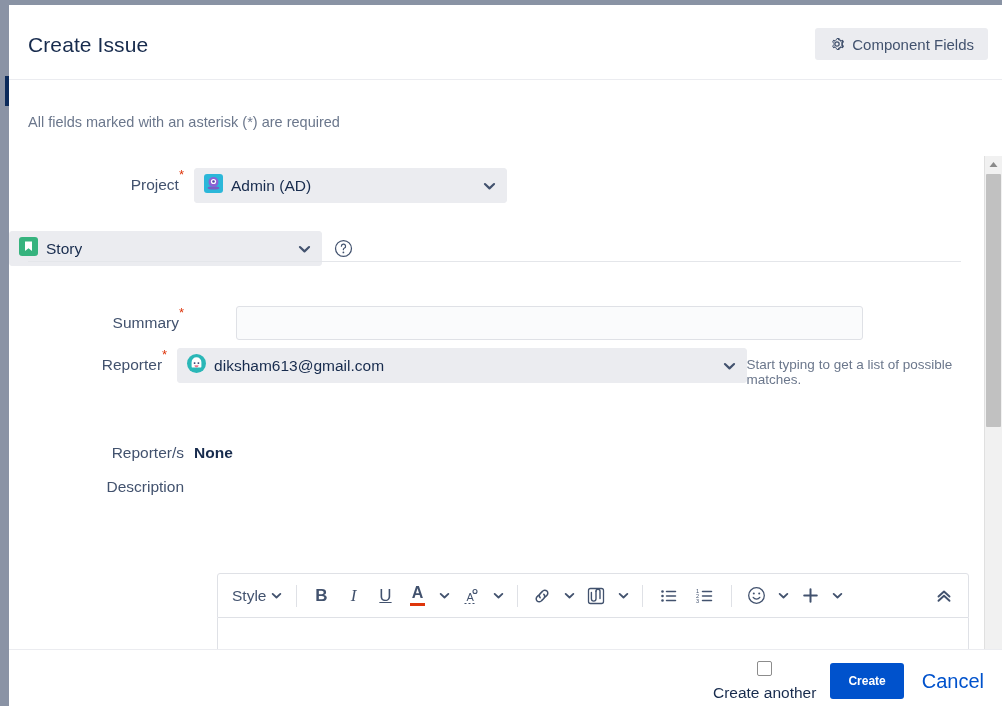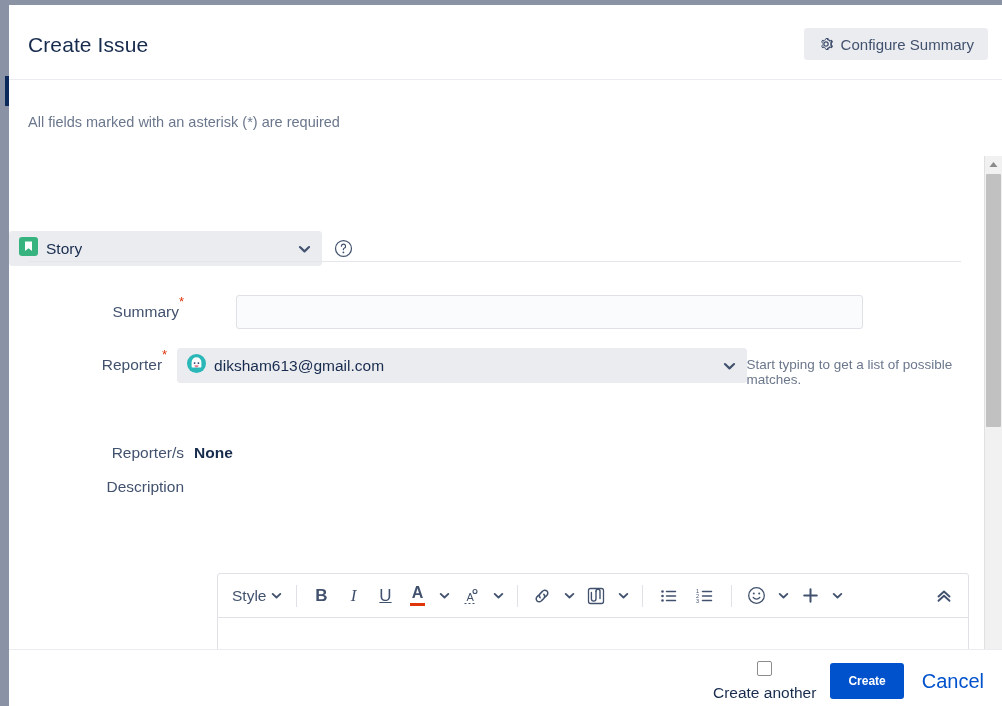--- a/index.html
+++ b/index.html
@@ -341,29 +341,51 @@
 
     <div class="modal-header">
       <div class="modal-title">Create Issue</div>
       <button class="configure-fields-btn">
         <span class="gear-icon">
           <svg width="16" height="16" viewBox="0 0 16 16" fill="#42526e" aria-hidden="true">
             <path d="M8 5.2A2.8 2.8 0 1 0 8 10.8 2.8 2.8 0 0 0 8 5.2zm0 4.3a1.5 1.5 0 1 1 0-3 1.5 1.5 0 0 1 0 3z"></path>
             <path d="M14 8c0-.35-.03-.69-.09-1.02l1.18-.93-1.3-2.25-1.4.52a5.9 5.9 0 0 0-1.76-1.02L10.4 1.9h-2.6l-.23 1.4a5.9 5.9 0 0 0-1.76 1.02l-1.4-.52-1.3 2.25 1.18.93a6 6 0 0 0 0 2.04l-1.18.93 1.3 2.25 1.4-.52c.52.43 1.12.78 1.76 1.02l.23 1.4h2.6l.23-1.4a5.9 5.9 0 0 0 1.76-1.02l1.4.52 1.3-2.25-1.18-.93c.06-.33.09-.67.09-1.02zm-1.84 1.42l.9.71-.36.63-1.07-.4-.46.43c-.44.41-.96.72-1.53.9l-.6.19-.18 1.12h-.72l-.18-1.12-.6-.19a4.6 4.6 0 0 1-1.53-.9l-.46-.43-1.07.4-.36-.63.9-.71-.11-.62a4.7 4.7 0 0 1 0-1.6l.11-.62-.9-.71.36-.63 1.07.4.46-.43c.44-.41.96-.72 1.53-.9l.6-.19.18-1.12h.72l.18 1.12.6.19c.57.18 1.09.49 1.53.9l.46.43 1.07-.4.36.63-.9.71.11.62a4.7 4.7 0 0 1 0 1.6l-.11.62z"></path>
           </svg>
         </span>
-        <span>Configure Summary</span>
+        <span>Component Fields</span>
       </button>
     </div>
 
     <div class="modal-body">
       <div class="body-inner">
 
         <div class="required-note">All fields marked with an asterisk (*) are required</div>
 
+        <div class="field-row" style="left:0; top:88px;">
+          <div class="field-label">
+            <span>Project</span><span class="req-star">*</span>
+          </div>
+          <div class="select-box" style="width:313px;">
+            <span class="proj-icon">
+              <svg width="19" height="19" viewBox="0 0 19 19" aria-hidden="true">
+                <rect x="0" y="0" width="19" height="19" rx="3" fill="#2bb7d9"></rect>
+                <ellipse cx="9.5" cy="14" rx="6" ry="1.6" fill="#7b5cc4"></ellipse>
+                <circle cx="9.5" cy="8" r="5" fill="#8c62d6"></circle>
+                <circle cx="9.5" cy="7.5" r="2.6" fill="#ffffff"></circle>
+                <circle cx="9.5" cy="7.5" r="1.3" fill="#5243aa"></circle>
+              </svg>
+            </span>
+            <span class="val">Admin (AD)</span>
+            <span class="chevron">
+              <svg width="13" height="13" viewBox="0 0 12 12" aria-hidden="true">
+                <path d="M1.8 4.2 L6 8.2 L10.2 4.2" stroke="#42526e" stroke-width="2" fill="none" stroke-linecap="round" stroke-linejoin="round"></path>
+              </svg>
+            </span>
+          </div>
+        </div>
 
         <div class="field-row" style="left:0; top:151px;">
           <div class="select-box" style="width:313px;">
             <span class="type-icon">
               <svg width="19" height="19" viewBox="0 0 19 19" aria-hidden="true">
                 <rect x="0" y="0" width="19" height="19" rx="3" fill="#36b37e"></rect>
                 <path d="M6 4.6h7v9.4l-3.5-2.8L6 14z" fill="#ffffff"></path>
               </svg>
             </span>
             <span class="val">Story</span>
@@ -377,21 +399,21 @@
             <svg width="19" height="19" viewBox="0 0 20 20" aria-hidden="true">
               <circle cx="10" cy="10" r="8.4" fill="none" stroke="#42526e" stroke-width="1.3"></circle>
               <path d="M7.8 7.6a2.2 2.2 0 1 1 2.9 2.1c-.5.2-.8.6-.8 1.1v.5" fill="none" stroke="#42526e" stroke-width="1.3" stroke-linecap="round"></path>
               <circle cx="9.9" cy="14.1" r="0.95" fill="#42526e"></circle>
             </svg>
           </span>
         </div>
 
         <div class="divider"></div>
 
-        <div class="field-row" style="left:0; top:215px;gap:42px;">
+        <div class="field-row" style="left:0; top:226px;gap:42px;">
           <div class="field-label">
             <span>Summary</span><span class="req-star">*</span>
           </div>
           <input class="text-input" style="width: 627px;" value="">
         </div>
 
         <div class="field-row" style="left:0; top:268px;">
           <div class="field-label">
             <span>Reporter</span><span class="req-star">*</span>
           </div>

